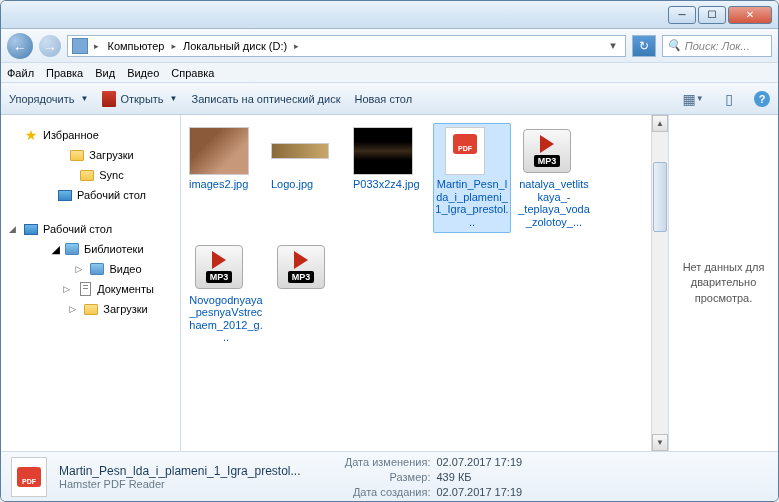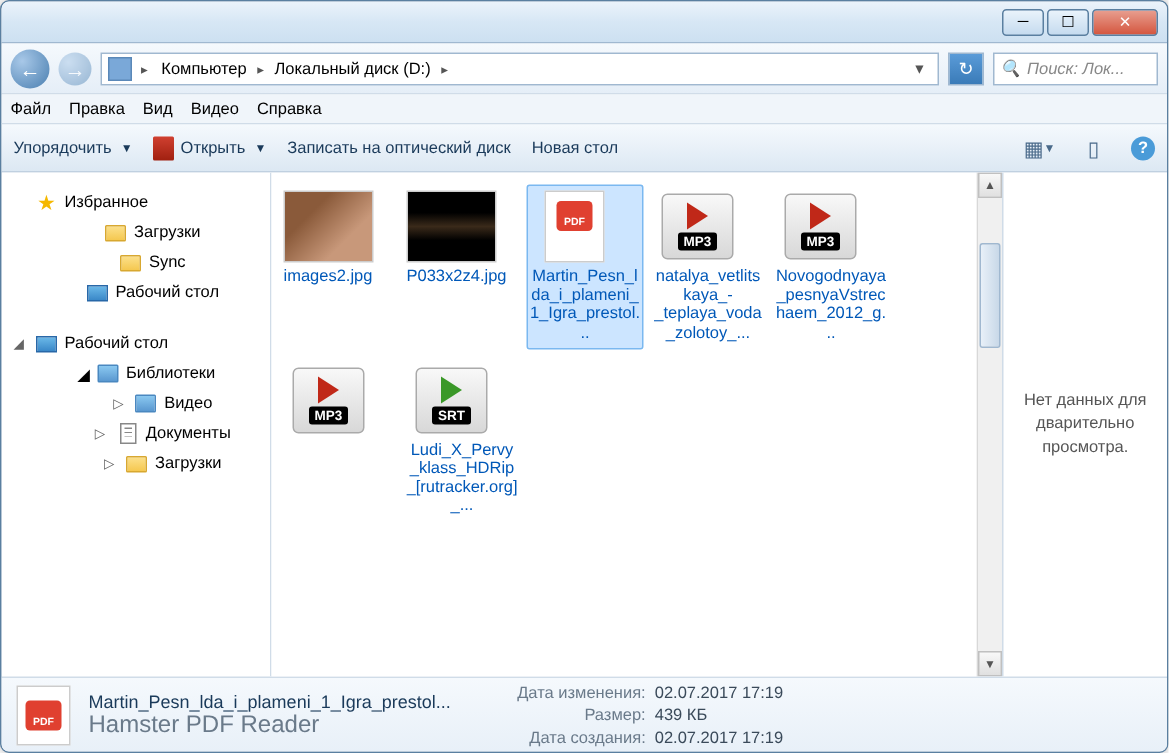--- a/index.html
+++ b/index.html
@@ -74,21 +74,21 @@
 .sb-track { flex: 1; position: relative; }
 .sb-thumb { position: absolute; top: 30px; left: 1px; right: 1px; height: 70px; background: linear-gradient(to right, #e8f0f8, #c8d8e8); border: 1px solid #a0b8d0; border-radius: 2px; cursor: pointer; }
 
 .preview { width: 110px; background: #fff; border-left: 1px solid #d0dce8; display: flex; align-items: center; justify-content: center; padding: 8px; color: #555; text-align: center; font-size: 11px; line-height: 1.4; }
 
 .statusbar { height: 50px; background: linear-gradient(to bottom, #f5f9fd, #e8f0f8); border-top: 1px solid #d0dce8; display: flex; align-items: center; padding: 4px 10px; gap: 12px; }
 .status-icon { width: 36px; height: 40px; background: #fff; border: 1px solid #ccc; position: relative; display: flex; align-items: center; justify-content: center; }
 .status-icon .pdf-badge { position: static; transform: none; }
 .status-main { flex: 0 0 auto; display: flex; flex-direction: column; justify-content: center; }
 .status-filename { font-size: 12px; color: #1a3a5a; }
-.status-app { font-size: 16px; color: #6a7a8a; }
+.status-app { font-size: 11px; color: #6a7a8a; }
 .status-meta { display: flex; flex-direction: column; gap: 3px; color: #5a6a7a; font-size: 11px; margin-left: 8px; }
 .status-meta-row { display: flex; gap: 6px; }
 .status-meta-label { color: #6a7a8a; text-align: right; width: 110px; }
 .status-meta-val { color: #3a4a5a; }
 </style>
 </head>
 <body>
 
 <div class="window">
   <div class="titlebar">
@@ -218,20 +218,24 @@
     </div>
 
     <div class="content">
 
       <div class="file-grid" id="file-grid">
           <div class="file-item">
             <div class="file-thumb photo1"></div>
             <div class="file-name">images2.jpg</div>
           </div>
           <div class="file-item">
+            <div class="file-thumb photo2"></div>
+            <div class="file-name">Logo.jpg</div>
+          </div>
+          <div class="file-item">
             <div class="file-thumb photo3"></div>
             <div class="file-name">P033x2z4.jpg</div>
           </div>
           <div class="file-item selected">
             <div class="file-thumb pdf">
               <div class="pdf-page">
                 <div class="pdf-badge">PDF</div>
               </div>
             </div>
             <div class="file-name">Martin_Pesn_lda_i_plameni_1_Igra_prestol...</div>
@@ -255,29 +259,20 @@
             <div class="file-name">Novogodnyaya_pesnyaVstrechaem_2012_g...</div>
           </div>
           <div class="file-item">
             <div class="file-thumb">
               <div class="mp3-icon">
                 <div class="mp3-play"></div>
                 <div class="fmt-label">MP3</div>
               </div>
             </div>
           </div>
-          <div class="file-item">
-            <div class="file-thumb">
-              <div class="srt-icon">
-                <div class="srt-play"></div>
-                <div class="fmt-label">SRT</div>
-              </div>
-            </div>
-            <div class="file-name">Ludi_X_Pervy_klass_HDRip_[rutracker.org]_...</div>
-          </div>
         </div>
     </div>
 
     <div class="scrollbar-v">
       <div class="sb-btn">▲</div>
       <div class="sb-track">
           <div class="sb-thumb"></div>
         </div>
       <div class="sb-btn">▼</div>
     </div>

